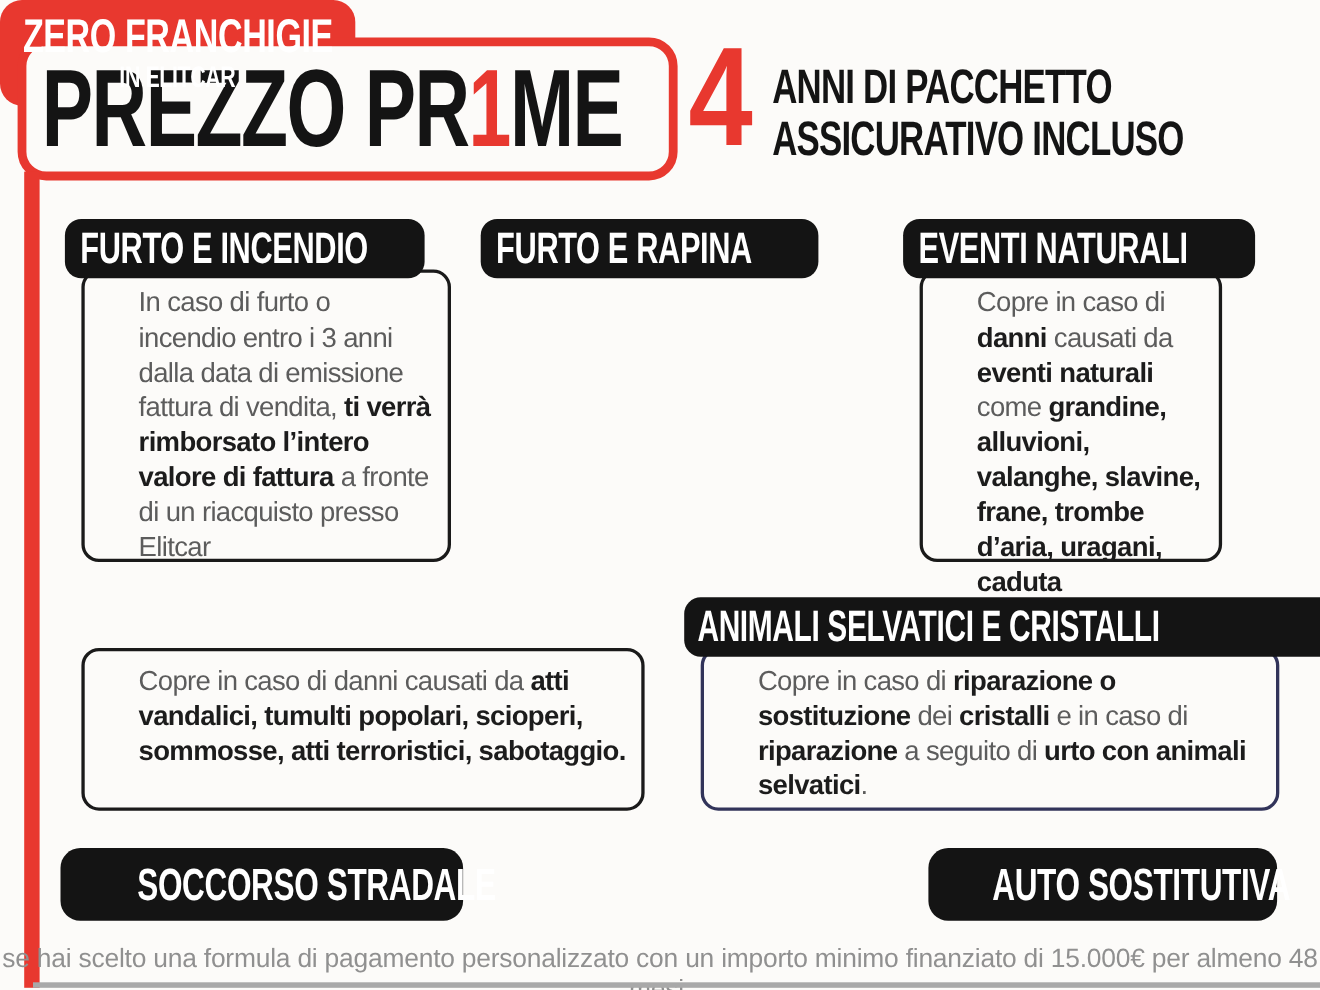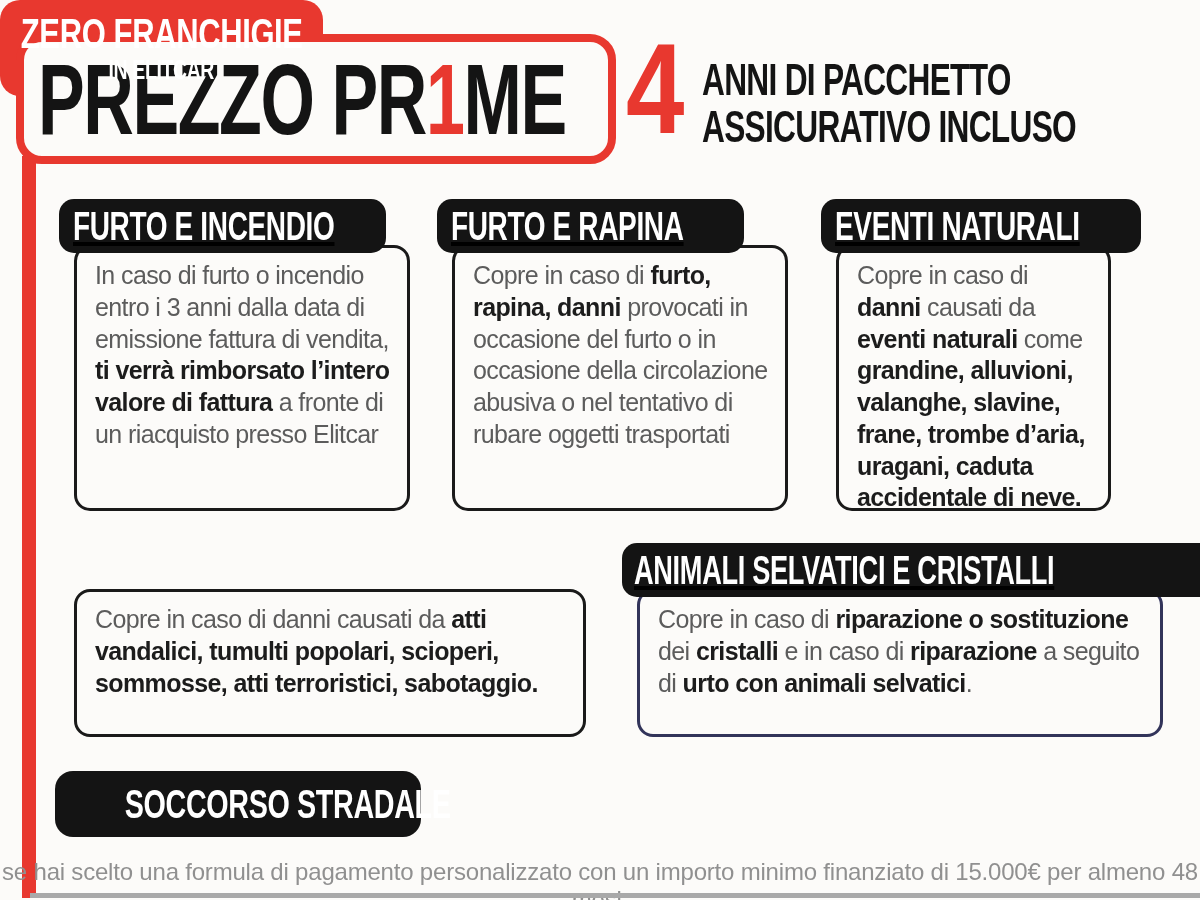--- a/index.html
+++ b/index.html
@@ -18,25 +18,25 @@
     color:var(--c-red);line-height:1.05;transform:scaleX(.82);transform-origin:0 0;}
   .header-sub{position:absolute;left:702px;top:56px;}
   .header-sub div{font-size:44px;font-weight:700;color:var(--c-black);line-height:1.07;
     white-space:nowrap;transform:scaleX(.72);transform-origin:0 50%;letter-spacing:-1px;}
 
   
   .card-body{position:absolute;box-sizing:border-box;background:var(--c-bg);
     border:3px solid var(--c-border);border-radius:16px;}
   .card-body.navy{border-color:var(--c-navy);}
   .card-text{padding:58px 14px 0 18px;font-size:25px;line-height:1.27;letter-spacing:-0.6px;
-    color:var(--c-gray);}
+    color:var(--c-gray);margin-left:31px;}
   .row2 .card-text{padding-top:56px;}
   .card-text .b{font-weight:700;color:var(--c-dark);}
   .title-badge{position:absolute;box-sizing:border-box;height:54px;background:var(--c-black);
-    border-radius:15px;display:flex;align-items:center;padding-left:14px;z-index:2;text-decoration:underline;}
+    border-radius:15px;display:flex;align-items:center;padding-left:14px;z-index:2;}
   .title-badge span{font-size:40px;font-weight:700;color:#ffffff;white-space:nowrap;
     letter-spacing:-0.5px;transform:scaleX(.70);transform-origin:0 50%;}
   .title-badge.wide span{transform:scaleX(.68);}
 
   #card1-body{left:74px;top:245px;width:336px;height:266px;}
   #card2-body{left:452px;top:245px;width:336px;height:266px;}
   #card3-body{left:836px;top:245px;width:275px;height:266px;}
   #card4-body{left:74px;top:589px;width:512px;height:148px;}
   #card5-body{left:637px;top:589px;width:526px;height:148px;}
   #card1-body .card-text,#card2-body .card-text,#card3-body .card-text{padding-top:12px;}
@@ -82,23 +82,20 @@
     <div>ASSICURATIVO INCLUSO</div>
   </div>
 
   <div class="card-body" id="card1-body">
     <div class="card-text"><span>In caso di furto o incendio entro i 3 anni dalla data di emissione fattura di vendita, </span><span class="b">ti verrà rimborsato l’intero valore di fattura</span><span> a fronte di un riacquisto presso Elitcar</span></div>
   </div>
   <div class="title-badge" id="card1-badge">
     <span>FURTO E INCENDIO</span>
   </div>
 
-  <div class="card-body" id="card2-body">
-    <div class="card-text"><span>Copre in caso di </span><span class="b">furto, rapina, danni</span><span> provocati in occasione del furto o in occasione della circolazione abusiva o nel tentativo di rubare oggetti trasportati</span></div>
-  </div>
   <div class="title-badge" id="card2-badge">
     <span>FURTO E RAPINA</span>
   </div>
 
   <div class="card-body" id="card3-body">
     <div class="card-text"><span>Copre in caso di </span><span class="b">danni</span><span> causati da </span><span class="b">eventi naturali</span><span> come </span><span class="b">grandine, alluvioni, valanghe, slavine, frane, trombe d’aria, uragani, caduta accidentale di neve.</span></div>
   </div>
   <div class="title-badge" id="card3-badge">
     <span>EVENTI NATURALI</span>
   </div>
@@ -114,17 +111,20 @@
     <span>ANIMALI SELVATICI E CRISTALLI</span>
   </div>
 
   <div class="bottom-badge" id="badge-soccorso">
     <span>SOCCORSO STRADALE</span>
   </div>
   <div id="badge-zero">
     <div class="l1">ZERO FRANCHIGIE</div>
     <div class="l2">IN ELITCAR</div>
   </div>
+  <div class="bottom-badge" id="badge-auto">
+    <span>AUTO SOSTITUTIVA</span>
+  </div>
 
   <div class="footer-note">se hai scelto una formula di pagamento personalizzato con un importo minimo finanziato di 15.000€ per almeno 48 mesi.</div>
   <div class="bottom-bar"></div>
 
 </div>
 
 </body></html>

